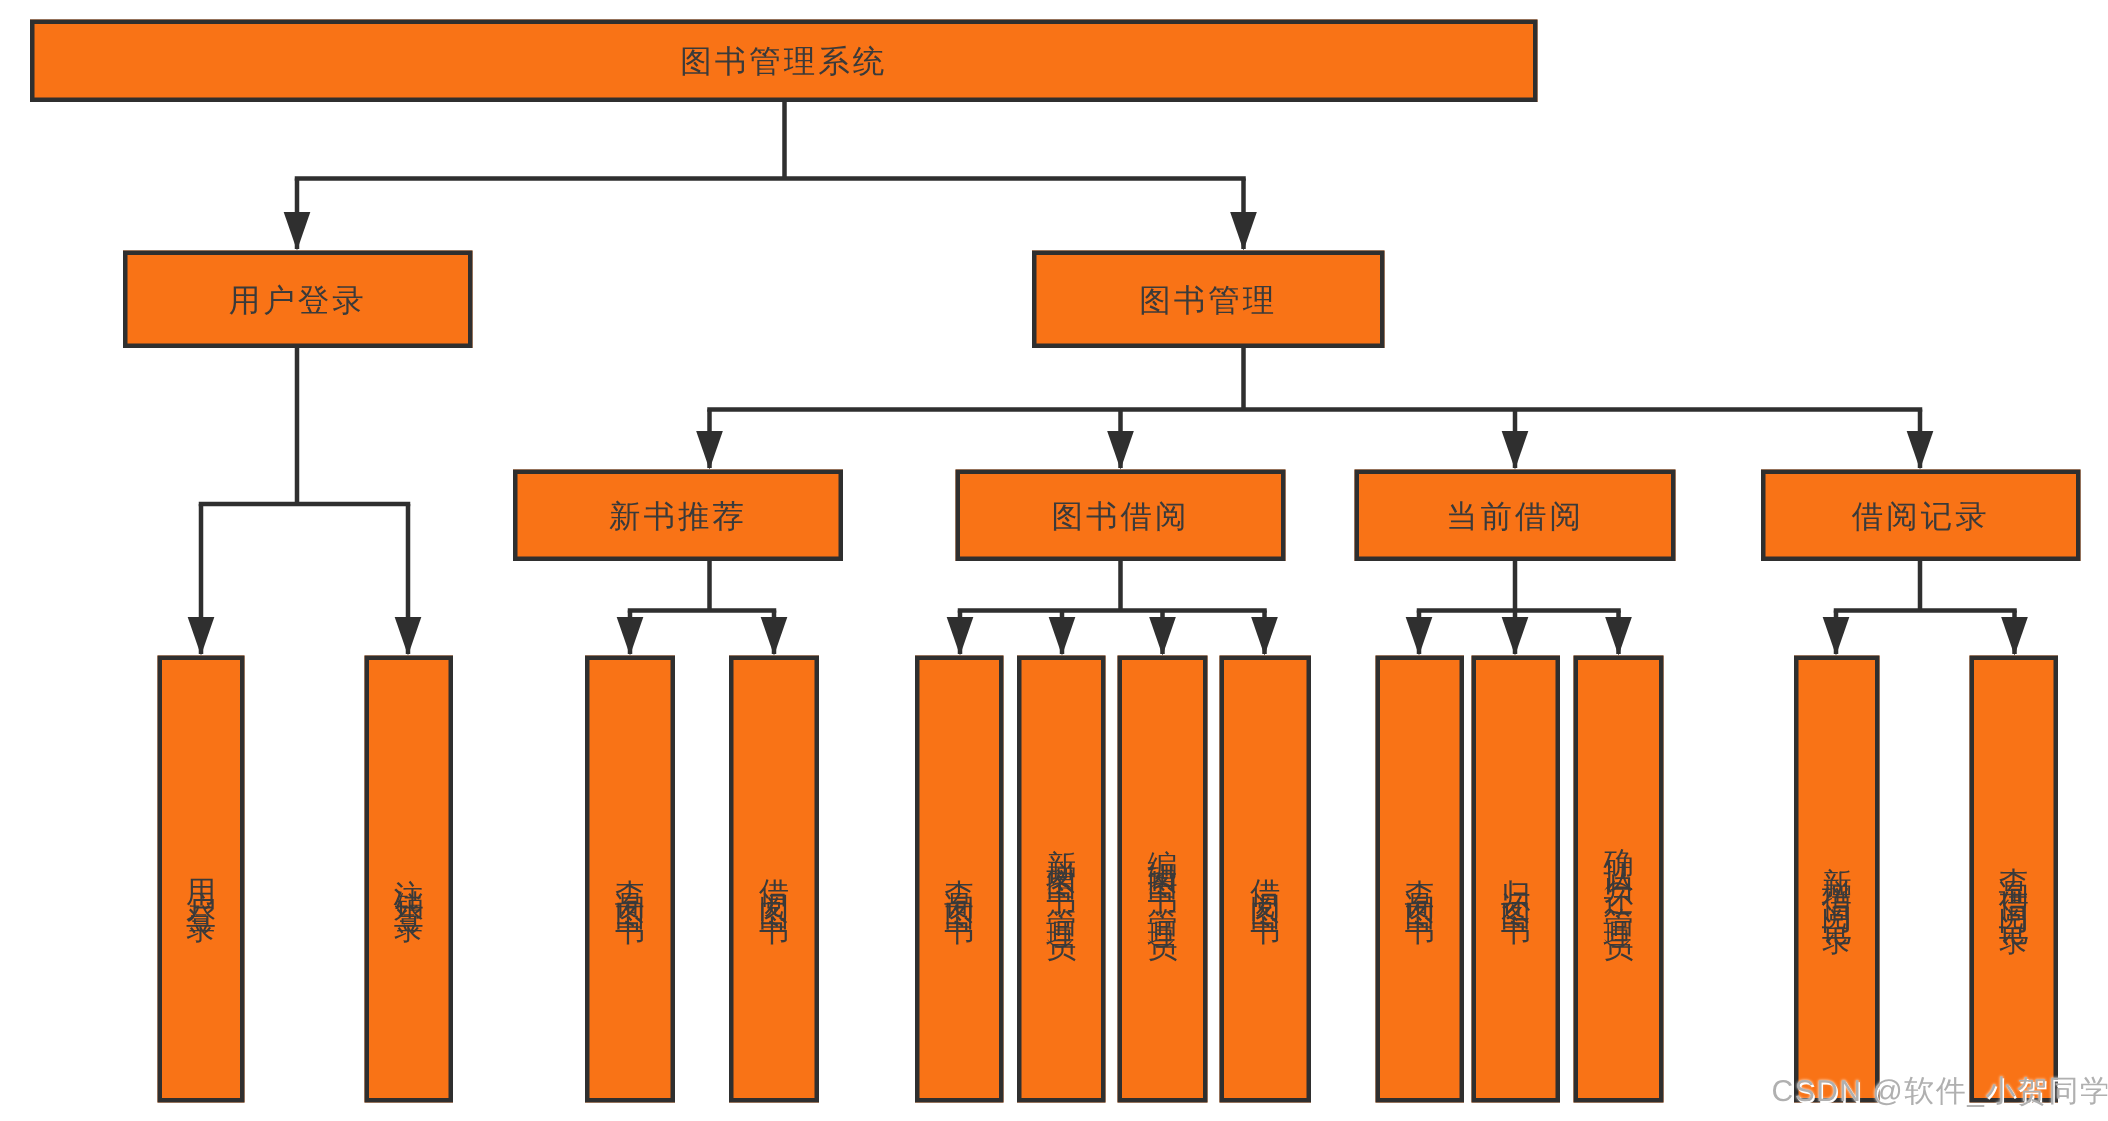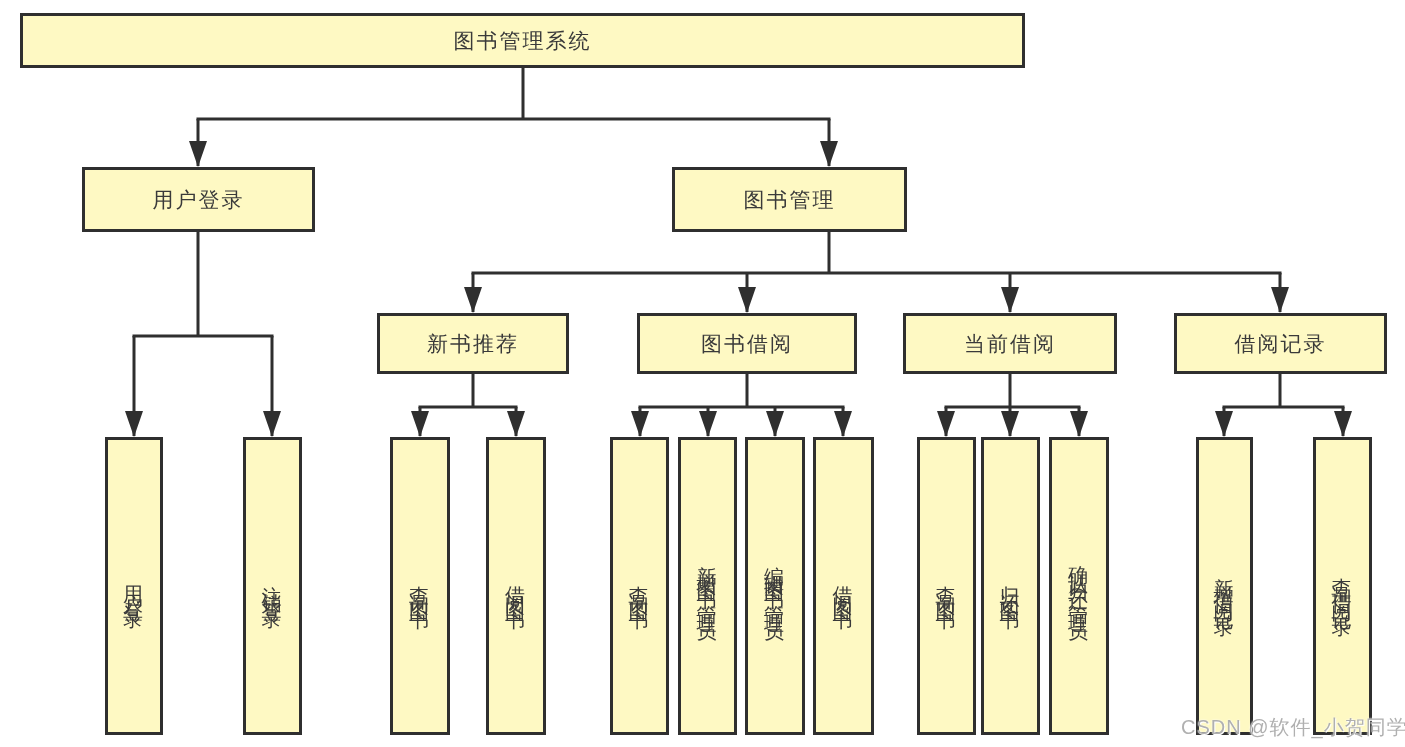--- a/index.html
+++ b/index.html
@@ -7,43 +7,43 @@
     position:relative;
     width:1405px;height:747px;
     background:#ffffff;
     font-family:"Liberation Sans", sans-serif;
     overflow:hidden;
   }
   #connectors{position:absolute;left:0;top:0;z-index:1;}
   .box{
     position:absolute;
     box-sizing:border-box;
-    background:#fef9c3;
+    background:#f97316;
     border:3px solid #2f2f2f;
     display:flex;
     align-items:center;
     justify-content:center;
     color:#3a3a3a;
     z-index:2;
   }
   .h-label{font-size:21px;letter-spacing:2px;white-space:nowrap;}
   .v-label{
     writing-mode:vertical-rl;
     text-orientation:mixed;
     font-size:20px;
     letter-spacing:8px;
     white-space:nowrap;
   }
   
   #b-root{left:20px;top:13px;width:1005px;height:55px;}
   
   #b-login{left:82px;top:167px;width:233px;height:65px;}
-  #b-mgmt{left:672px;top:167px;width:235px;height:65px;}
+  #b-mgmt{left:688px;top:167px;width:235px;height:65px;}
   
-  #b-newbook{left:377px;top:313px;width:192px;height:61px;}
+  #b-newbook{left:342px;top:313px;width:220px;height:61px;}
   #b-borrow{left:637px;top:313px;width:220px;height:61px;}
   #b-current{left:903px;top:313px;width:214px;height:61px;}
   #b-records{left:1174px;top:313px;width:213px;height:61px;}
   
   .leaf{top:437px;height:298px;}
   #b-l1{left:105px;width:58px;}
   #b-l2{left:243px;width:59px;}
   #b-l3{left:390px;width:60px;}
   #b-l4{left:486px;width:60px;}
   #b-l5{left:610px;width:59px;}

